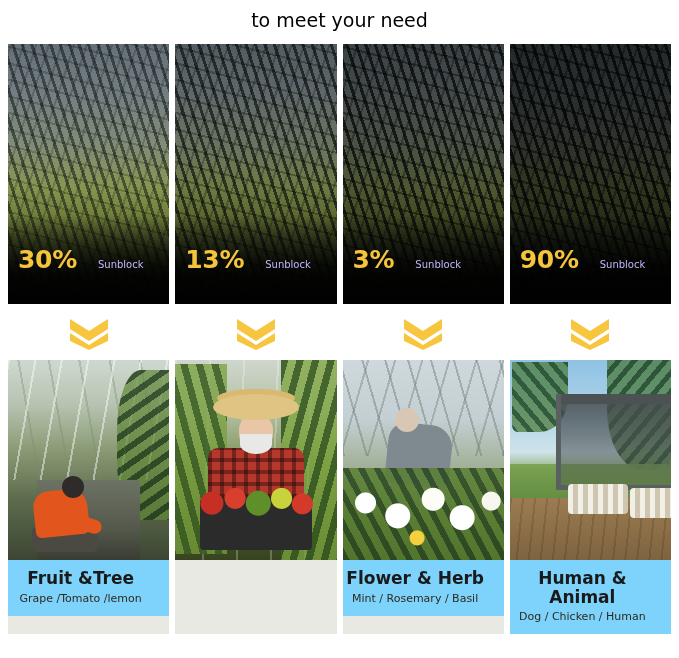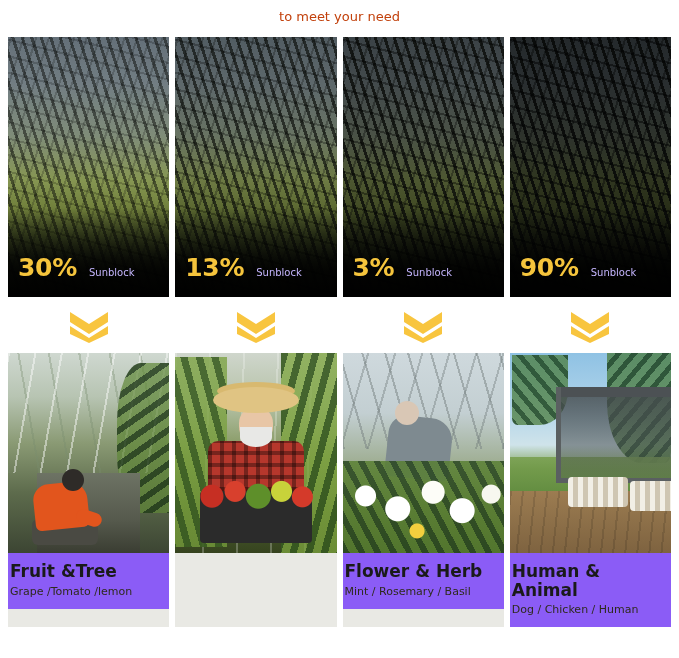--- a/index.html
+++ b/index.html
@@ -30,22 +30,22 @@
   .title {
     font-size: 34px;
     font-weight: bold;
     letter-spacing: 0.5px;
     line-height: 1.05;
     color: #121212;
     margin: 0;
     font-family: "DejaVu Sans", sans-serif;
   }
   .subtitle {
-    font-size: 13px;
-    color: #c2410c;
+    font-size: 19px;
+    color: #000000;
     margin-top: 7px;
     font-family: "DejaVu Sans", sans-serif;
     font-weight: 400;
   }
 
   
   .shade-row {
     display: flex;
     gap: 6px;
     padding: 0 8px;
@@ -117,24 +117,24 @@
 
   .bottom-fade {
     position: absolute;
     left: 0; right: 0; bottom: 0;
     height: 90px;
     background: linear-gradient(to bottom, rgba(0,0,0,0) 0%, rgba(0,0,0,0.85) 70%, rgba(0,0,0,0.95) 100%);
   }
   .shade-label {
     position: absolute;
     left: 10px;
-    bottom: 15px;
+    bottom: 30px;
     display: flex;
     align-items: baseline;
-    gap: 12px;
+    gap: 21px;
     justify-content: flex-end;
   }
   .pct {
     font-size: 25px;
     font-weight: bold;
     color: #f5c43c;
     font-family: "DejaVu Sans", sans-serif;
     letter-spacing: -0.3px;
   }
   .sunblock {
@@ -175,22 +175,22 @@
     overflow: hidden;
     background: #e9e9e4;
     position: relative;
   }
   .photo {
     position: relative;
     height: 200px;
     overflow: hidden;
   }
   .cap {
-    background: #8b5cf6;
-    text-align: left;
+    background: #7dd3fc;
+    text-align: center;
     padding: 9px 18px 11px 2px;
   }
   .cap-title {
     font-size: 17px;
     font-weight: bold;
     color: #1a1a1a;
     font-family: "DejaVu Sans", sans-serif;
     line-height: 1.1;
   }
   .cap-sub {

